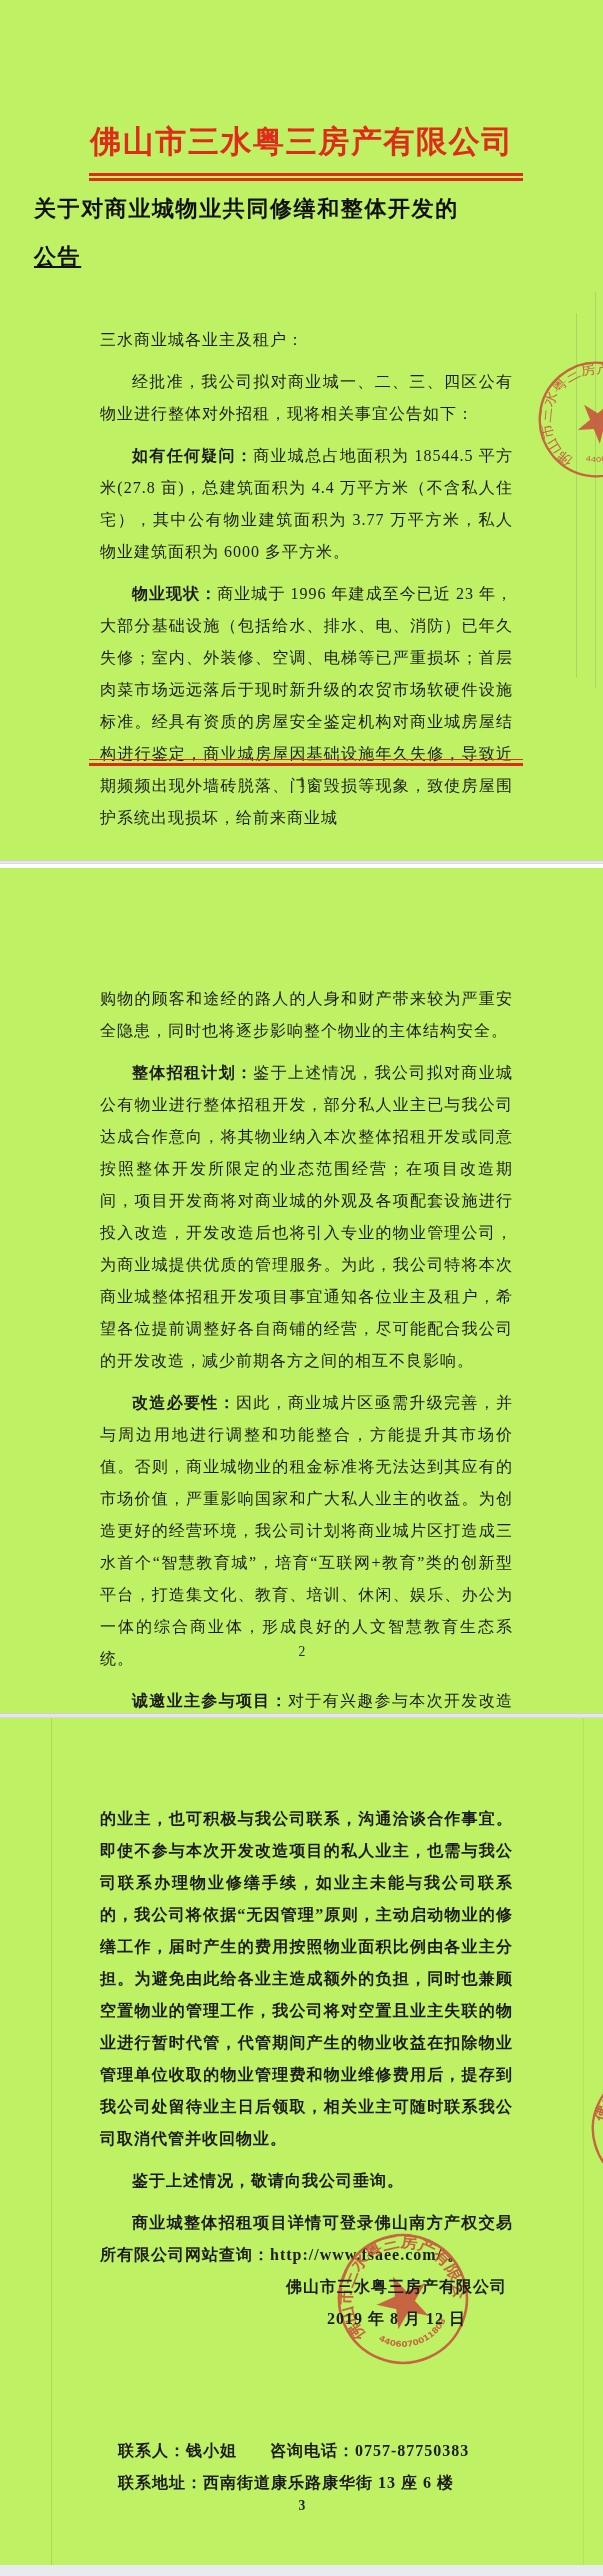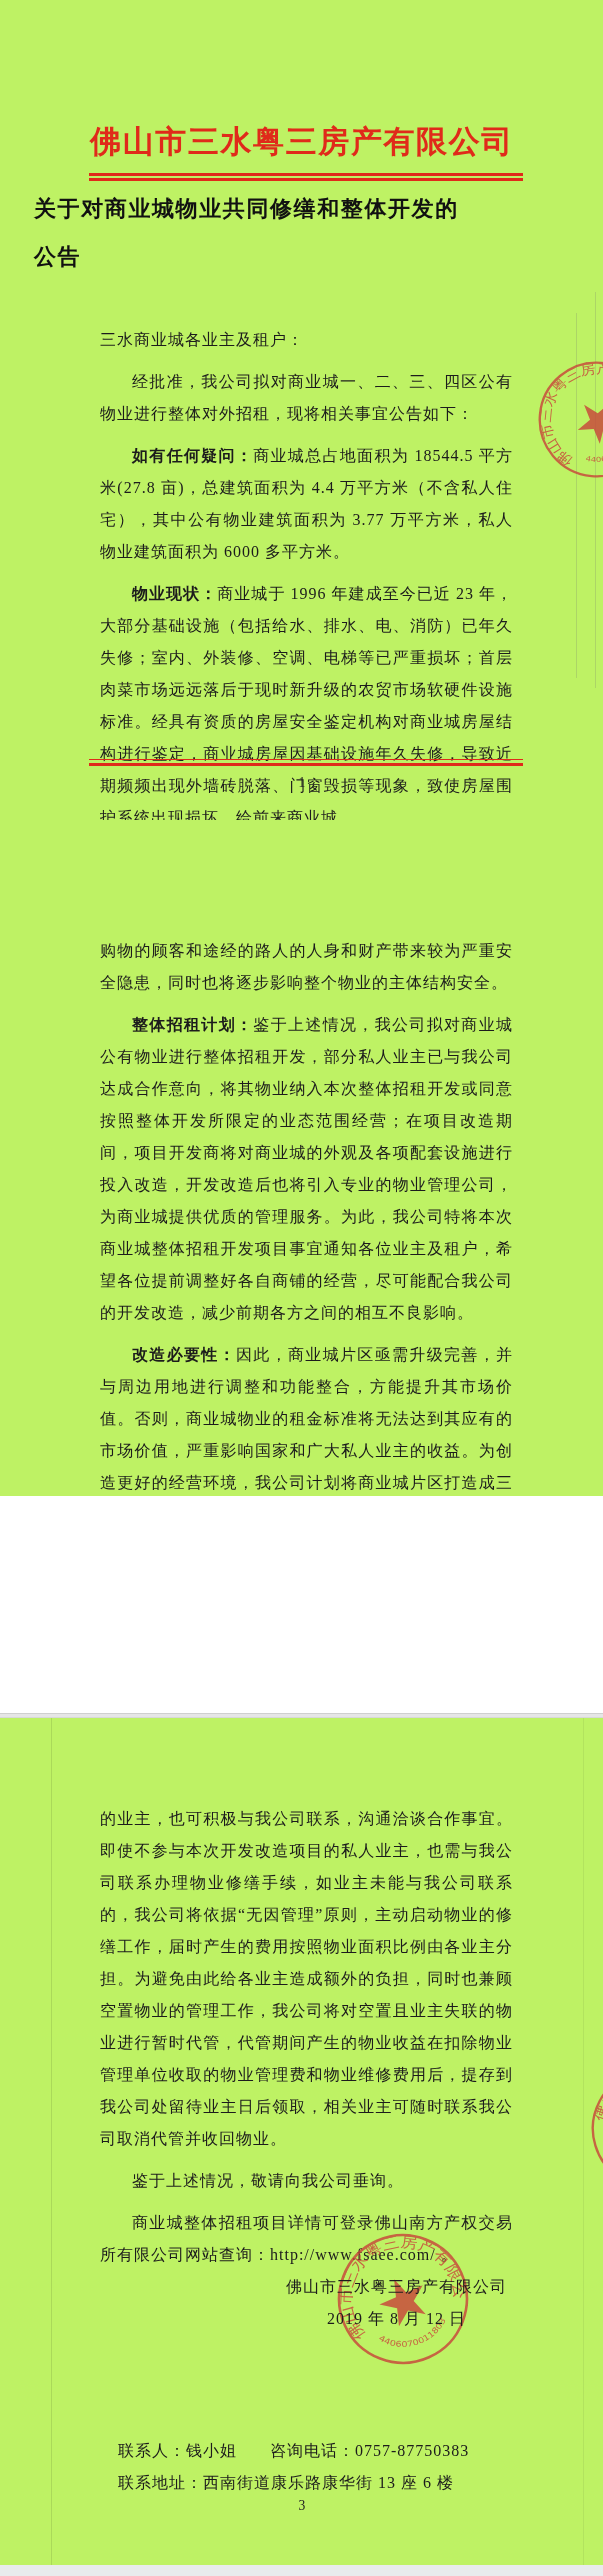--- a/index.html
+++ b/index.html
@@ -1,39 +1,39 @@
 <!DOCTYPE html>
 <html style="font-size:8.3px"><head>
 <meta charset="utf-8">
 <style>
   html,body{margin:0;padding:0;background:#ffffff;}
   body{position:relative;width:604px;height:2576px;
        font-family:"Liberation Serif","DejaVu Serif",serif;color:#1c1c1c;}
   .page{position:absolute;left:0;width:604px;background:#bef264;overflow:hidden;}
   #page1{top:0;height:860px;}
-  #page2{top:820px;height:676px;}
-  #page3{top:1718px;height:847px;}
+  #page2{top:868px;height:849px;}
+  #page3{top:1718px;height:847px;font-weight:bold;}
   .page-gap{position:absolute;left:0;width:604px;background:#e6e6e6;
             border-top:0.5px solid #cfcfcf;border-bottom:0.5px solid #d8d8d8;box-sizing:border-box;}
   #gap1{top:860px;height:4.2px;}
   #gap2{top:1713px;height:4.7px;}
   #bottom-bar{position:absolute;left:0;top:2565px;width:604px;height:11.5px;background:#e8ebed;}
 
   .doc-title{position:absolute;top:117px;left:0;width:604px;text-align:center;
              font-size:31px;font-weight:bold;letter-spacing:1.6px;line-height:1.6;}
   .rule{position:absolute;left:89px;width:434px;}
   .rule-h1{top:173px;height:2.6px;}
   .rule-h2{top:178px;height:3.1px;}
   .rule-f1{top:759px;height:1px;}
   .rule-f2{top:763px;height:3.1px;}
 
   .subject{position:absolute;left:0;width:496px;
            font-weight:bold;font-size:22px;color:#111;letter-spacing:1.6px;margin-left:34px;}
   .subject-1{top:194px;}
-  .subject-2{top:242px;}
+  .subject-2{top:242px;text-decoration:underline;}
 
   .bodytext{position:absolute;left:90px;width:433px;font-size:16px;line-height:32px;
             letter-spacing:1px;text-align:justify;text-justify:inter-character;color:#1c1c1c;}
   .bodytext p{margin:10px;}
   .bodytext p.ind{text-indent:2em;}
   .bodytext b{font-family:"Liberation Sans","DejaVu Sans",sans-serif;font-weight:bold;}
   #p1-body{top:314px;}
   #p2-body{top:105px;}
   #p3-body{top:75px;}
 

